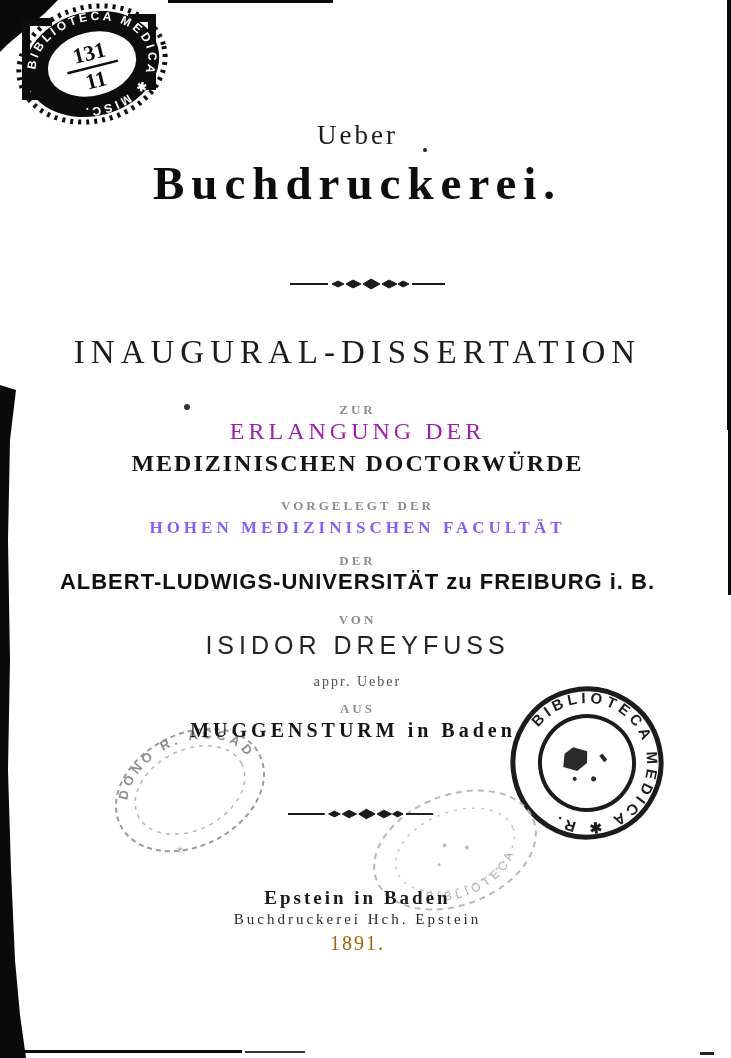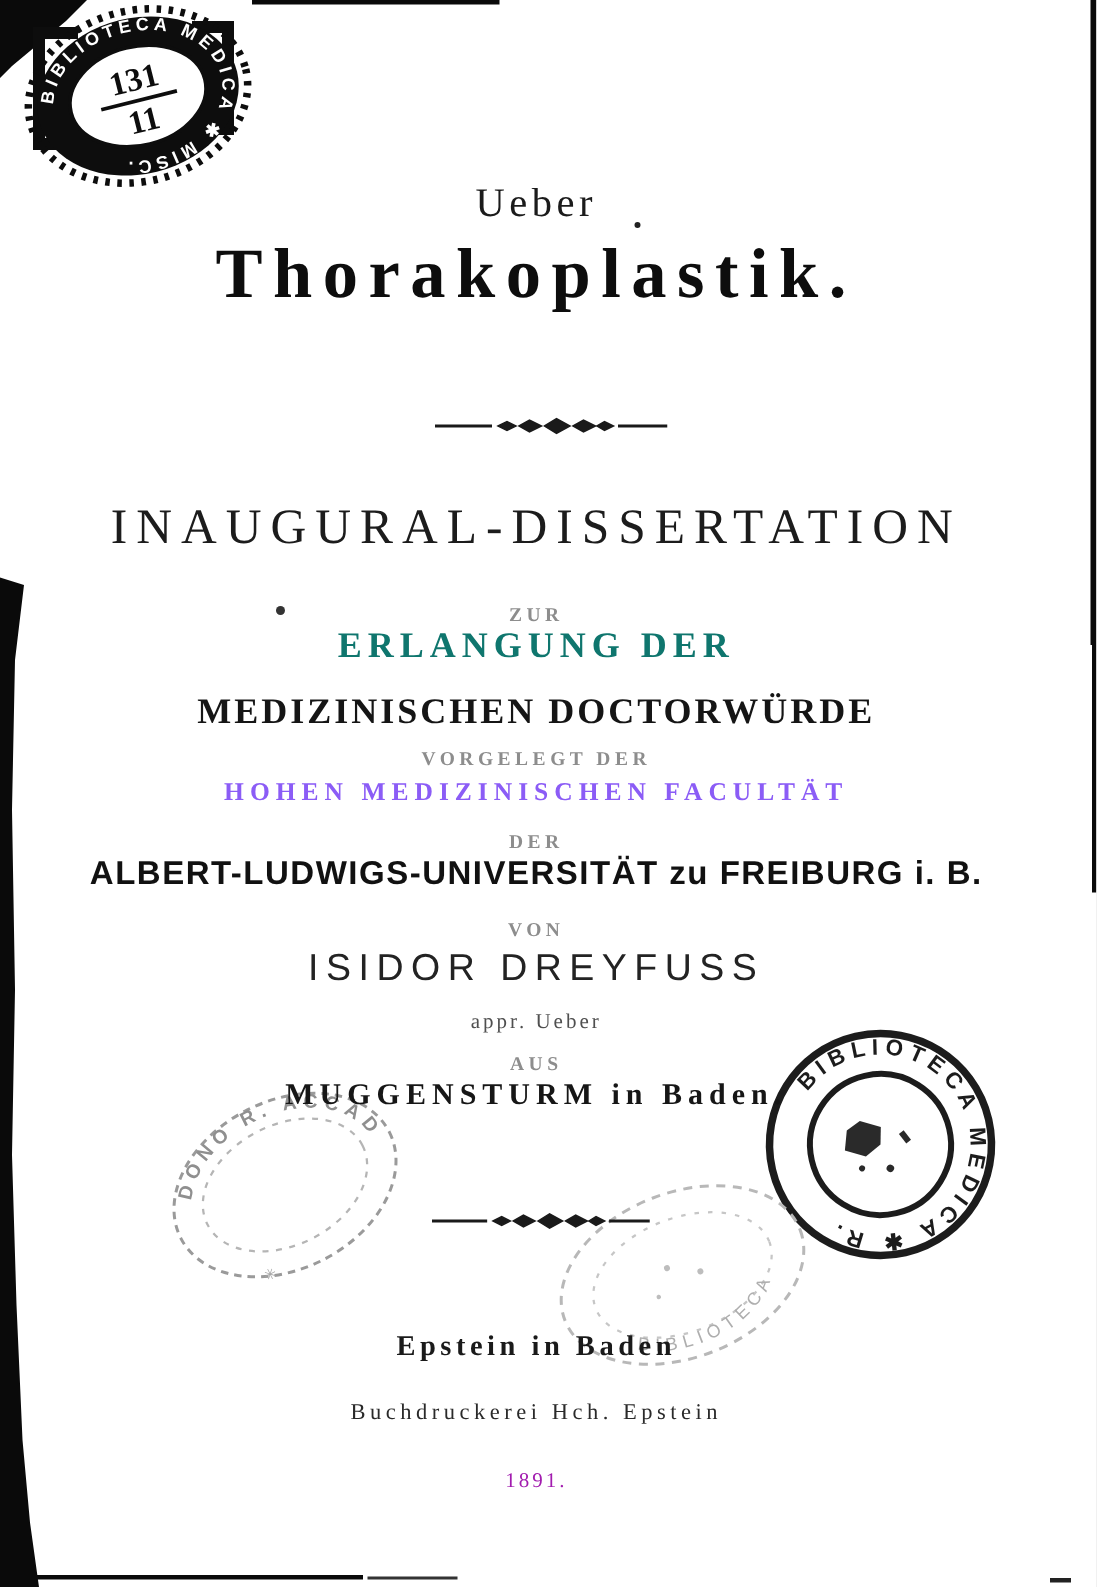--- a/index.html
+++ b/index.html
@@ -9,36 +9,36 @@
     font-family:"Liberation Serif","DejaVu Serif",serif;color:#141414;
   }
   .textcol{position:absolute;left:30px;right:30px;top:0;text-align:center;}
   .line{position:absolute;left:0;right:16px;white-space:nowrap;}
 
   .t-ueber{top:120px;font-size:27px;letter-spacing:3px;color:#1b1b1b;}
   .t-main{top:156px;font-size:47px;font-weight:bold;letter-spacing:7px;color:#0d0d0d;}
   .t-diss{top:334px;font-size:33px;letter-spacing:6px;color:#1c1c1c;}
   .t-tiny{font-size:13px;letter-spacing:3px;color:#8d8d8d;font-weight:bold;}
   .t-zur{top:402px;}
-  .t-erlangung{top:418px;font-size:24px;font-weight:bold;letter-spacing:4px;color:#0f766e;}
-  .t-doctor{top:450px;font-size:24px;font-weight:bold;letter-spacing:2px;color:#151515;margin-top:12px;}
+  .t-erlangung{top:418px;font-size:24px;font-weight:normal;letter-spacing:4px;color:#a21caf;}
+  .t-doctor{top:450px;font-size:24px;font-weight:bold;letter-spacing:2px;color:#151515;}
   .t-vorgelegt{top:498px;}
   .t-facultaet{top:518px;font-size:17px;font-weight:bold;letter-spacing:4px;color:#8b5cf6;}
   .t-der{top:553px;}
   .t-univ{top:569px;font-size:22px;font-weight:bold;letter-spacing:1px;
           font-family:"Liberation Sans","DejaVu Sans",sans-serif;color:#111;}
   .t-von{top:612px;}
   .t-author{top:631px;font-size:25px;letter-spacing:5px;
             font-family:Liberation Sans, sans-serif;color:#232323;}
   .t-arzt{top:674px;font-size:14px;letter-spacing:2px;color:#4f4f4f;}
   .t-aus{top:701px;}
   .t-home{top:719px;font-size:20px;font-weight:bold;letter-spacing:4px;color:#161616;}
   .t-city{top:887px;font-size:19px;font-weight:bold;letter-spacing:3px;color:#1a1a1a;}
-  .t-printer{top:911px;font-size:15px;letter-spacing:3px;color:#2a2a2a;margin-top:23px;}
-  .t-year{top:932px;font-size:14px;letter-spacing:2px;color:#a21caf;margin-top:48px;}
+  .t-printer{top:911px;font-size:15px;letter-spacing:3px;color:#2a2a2a;}
+  .t-year{top:932px;font-size:20px;letter-spacing:2px;color:#a16207;}
 
   .overlay{position:absolute;left:0;top:0;pointer-events:none;}
   .divider{position:absolute;}
   .d1{top:276px;left:290px;}
   .d2{top:806px;left:288px;}
 </style>
 </head>
 <body>
 
 <div id="scan-page">
@@ -141,21 +141,21 @@
       <path d="M 56,8 l 7,-4 8,4 -8,4 z"></path>
       <path d="M 73,8 l 8,-5 9,5 -9,5 z"></path>
       <path d="M 92,8 l 7,-4 8,4 -8,4 z"></path>
       <path d="M 108,8 l 5,-3 6,3 -6,3 z"></path>
       <line x1="122" y1="8" x2="150" y2="8" stroke-width="2"></line>
     </g>
   </svg>
 
   <div class="textcol">
     <div class="line t-ueber">Ueber</div>
-    <div class="line t-main">Thorakoplastik.</div>
+    <div class="line t-main">Buchdruckerei.</div>
     <div class="line t-diss">INAUGURAL-DISSERTATION</div>
     <div class="line t-tiny t-zur">ZUR</div>
     <div class="line t-erlangung">ERLANGUNG DER</div>
     <div class="line t-doctor">MEDIZINISCHEN DOCTORWÜRDE</div>
     <div class="line t-tiny t-vorgelegt">VORGELEGT DER</div>
     <div class="line t-facultaet">HOHEN MEDIZINISCHEN FACULTÄT</div>
     <div class="line t-tiny t-der">DER</div>
     <div class="line t-univ">ALBERT-LUDWIGS-UNIVERSITÄT zu FREIBURG i. B.</div>
     <div class="line t-tiny t-von">VON</div>
     <div class="line t-author">ISIDOR DREYFUSS</div>

